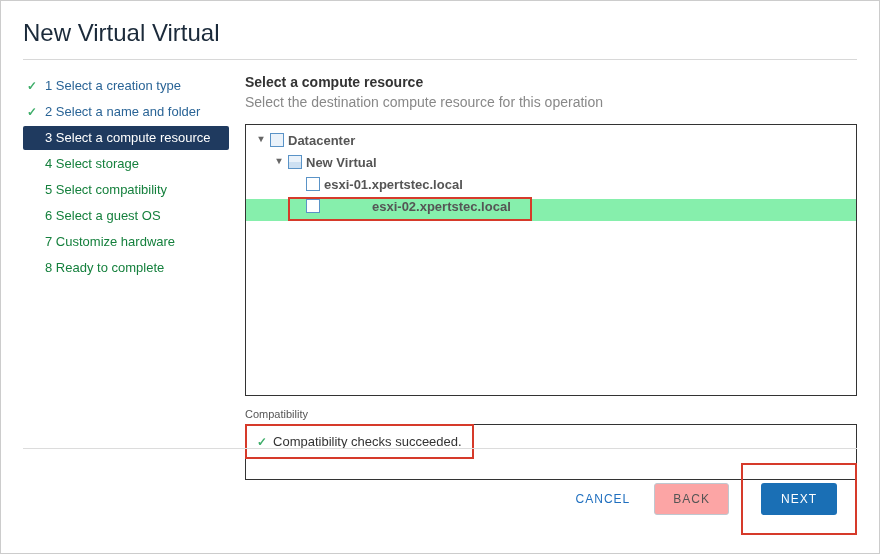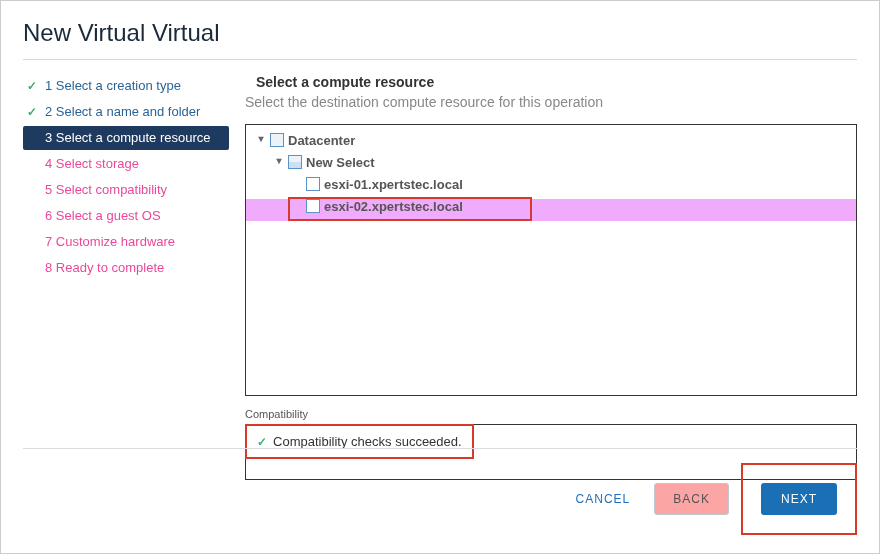--- a/index.html
+++ b/index.html
@@ -18,37 +18,37 @@
   .sidebar { width: 206px; }
   .step {
     font-size: 13px; color: #2a6496; padding: 3px 6px 3px 22px;
     position: relative; line-height: 18px; margin-bottom: 2px;
     cursor: default; border-radius: 2px;
   }
   .step.done::before {
     content: "✓"; color: #3fae6a; position: absolute; left: 4px; top: 3px;
     font-weight: bold; font-size: 12px;
   }
-  .step.pending { color: #ec4899; }
+  .step.pending { color: #15803d; }
   .step.active {
     background: #1f3a5f; color: #fff;
     padding-left: 22px;
   }
   .main { flex: 1; }
-  .panel-title { font-size: 14px; font-weight: 600; color: #333; margin-bottom: 4px; margin-left: 11px; }
+  .panel-title { font-size: 14px; font-weight: 600; color: #333; margin-bottom: 4px; }
   .panel-sub { font-size: 14px; color: #888; margin-bottom: 14px; }
   .tree-box {
     border: 1px solid #333; height: 272px; padding: 8px 0; font-size: 13px;
     overflow: auto;
   }
   .tree-row {
     display: flex; height: 22px;
     padding-left: 8px; cursor: default; font-weight: bold;
   }
-  .tree-row.sel { background: #f0abfc; }
+  .tree-row.sel { background: #86efac; gap: 48px; }
   .tw { width: 14px; text-align: center; color: #666; font-size: 10px; display: inline-block; }
   .tw::before { content: "▾"; }
   .ticon { width: 14px; height: 14px; margin: 0 4px 0 2px; display: inline-block; position: relative; }
   .ticon.dc {
     border: 1px solid #5a93c7; background: #eaf2fa;
   }
   .ticon.cl {
     border: 1px solid #5a93c7; background: linear-gradient(#eaf2fa 50%, #cde0f2 50%);
   }
   .ticon.host {
@@ -113,21 +113,21 @@
 
       <div class="tree-box" style="position:relative;">
         <div class="tree-row indent1">
           <span class="tw"></span>
           <span class="ticon dc"></span>
           <span class="tlabel">Datacenter</span>
         </div>
         <div class="tree-row indent2">
           <span class="tw"></span>
           <span class="ticon cl"></span>
-          <span class="tlabel">New Select</span>
+          <span class="tlabel">New Virtual</span>
         </div>
         <div class="tree-row indent3">
           <span class="ticon host"></span>
           <span class="tlabel">esxi-01.xpertstec.local</span>
         </div>
         <div class="tree-row indent3 sel">
           <span class="ticon host"></span>
           <span class="tlabel">esxi-02.xpertstec.local</span>
         </div>
         <div class="red-wrap-tree" style="left:42px; top:72px; width:244px; height:24px;"></div>

